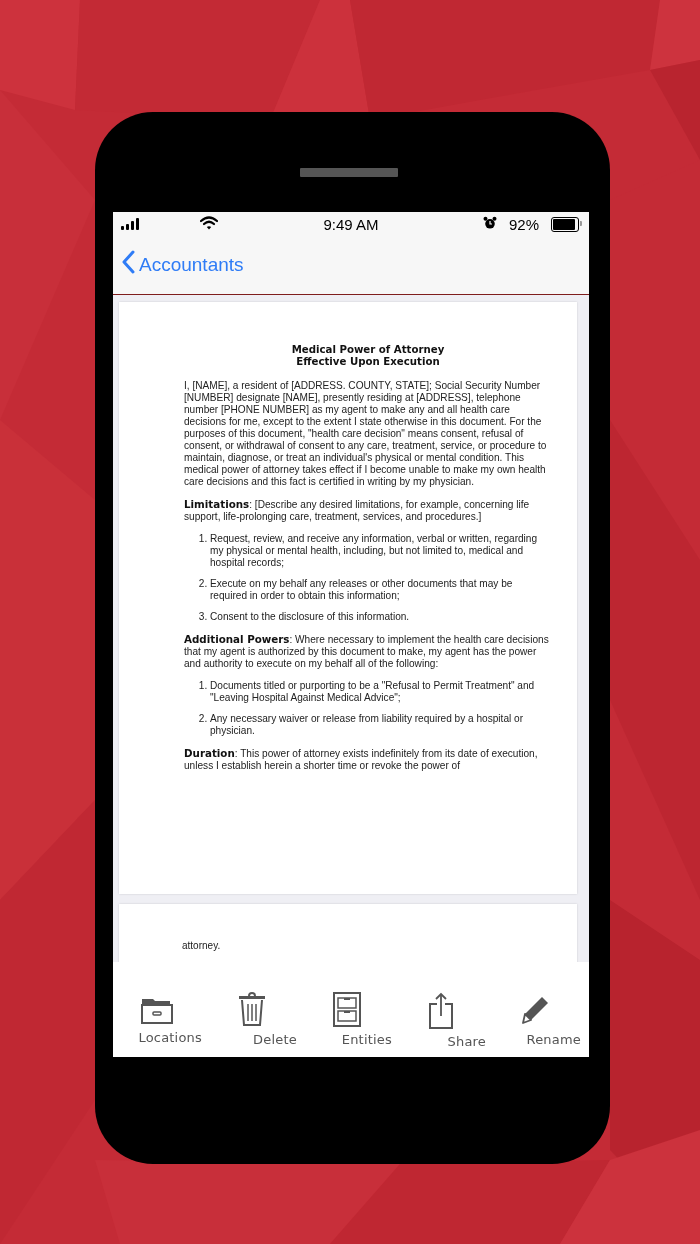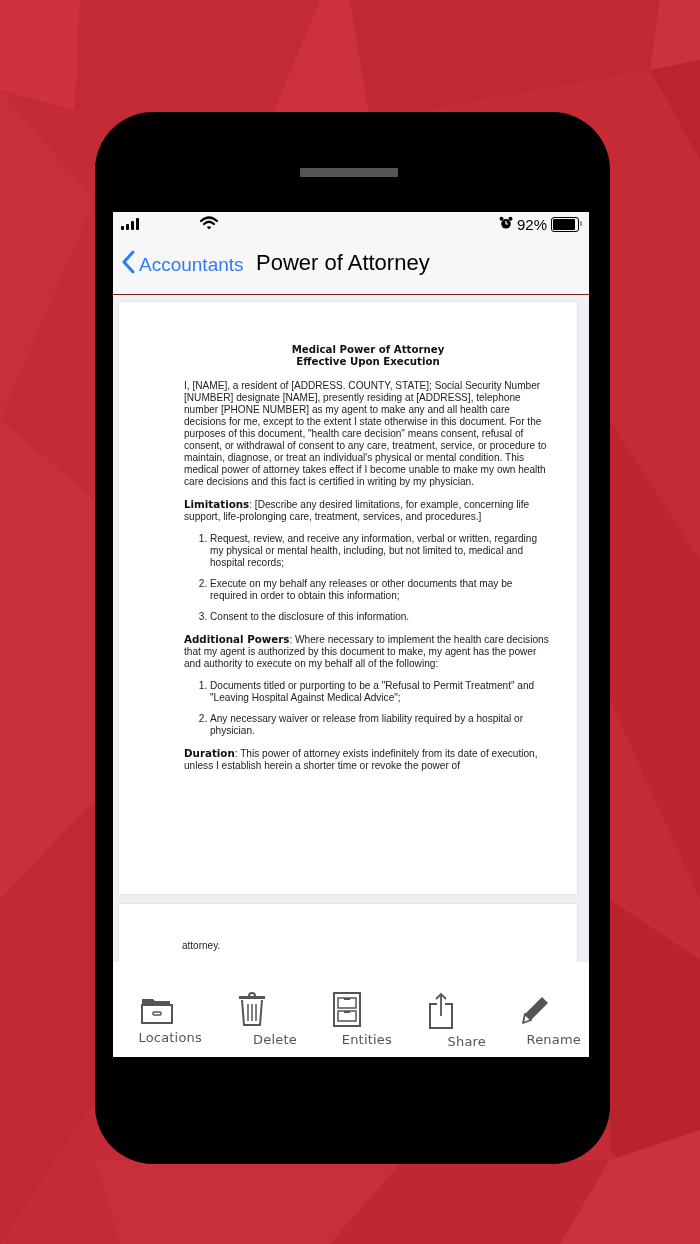--- a/index.html
+++ b/index.html
@@ -24,21 +24,21 @@
     background: #efeff4; overflow: hidden;
   }
   .statusbar {
     position: absolute; left: 0; top: 0; width: 476px; height: 26px;
     background: #f7f7f7; font-size: 15px; color: #000;
   }
   .statusbar .time { position: absolute; left: 0; right: 0; top: 4px; text-align: center; font-weight: 500; }
   .statusbar .signal { position: absolute; left: 8px; top: 6px; display: flex; align-items: flex-end; gap: 2px; height: 12px; }
   .statusbar .signal i { display: block; width: 3px; background: #000; border-radius: 1px; }
   .statusbar .wifi { position: absolute; left: 87px; top: 4px; }
-  .statusbar .right { position: absolute; right: 10px; top: 4px; display: flex; align-items: center; gap: 4px; }
+  .statusbar .right { position: absolute; right: 10px; top: 4px; display: flex; align-items: center; gap: 12px; }
   .battery { width: 24px; height: 11px; border: 1.5px solid #000; border-radius: 3px; position: relative; padding: 1px; box-sizing: content-box; }
   .battery .fill { width: 92%; height: 100%; background: #000; border-radius: 1px; }
   .battery::after { content: ""; position: absolute; right: -4px; top: 3px; width: 2px; height: 5px; background: #999; border-radius: 0 1px 1px 0; }
 
   .navbar {
     position: absolute; left: 0; top: 26px; width: 528px; height: 56px;
     background: #f7f7f7; border-bottom: 1px solid #7f1d1d;
   }
   .navbar .back { position: absolute; left: 8px; top: 12px; display: flex; align-items: center; gap: 4px; color: #2f7cf6; font-size: 19px; cursor: pointer; }
   .navbar .title { position: absolute; left: 143px; top: 12px; font-size: 22px; color: #000; font-weight: 500; }
@@ -106,20 +106,21 @@
           <i style="height:9px"></i>
           <i style="height:12px"></i>
       </div>
       <span class="wifi">
         <svg width="18" height="14" viewBox="0 0 18 14">
           <path d="M1 5 Q9 -2 17 5" stroke="#000" stroke-width="2.2" fill="none" stroke-linecap="round"></path>
           <path d="M4 8 Q9 3.5 14 8" stroke="#000" stroke-width="2.2" fill="none" stroke-linecap="round"></path>
           <path d="M6.8 11 L9 13.5 L11.2 11 Q9 9.3 6.8 11 Z" fill="#000"></path>
         </svg>
       </span>
+      <span class="time">9:49 AM</span>
       <div class="right">
         <span>
           <svg width="14" height="14" viewBox="0 0 14 14">
             <circle cx="7" cy="7.8" r="4.8" fill="#000"></circle>
             <circle cx="2.5" cy="2.8" r="2" fill="#000"></circle>
             <circle cx="11.5" cy="2.8" r="2" fill="#000"></circle>
             <path d="M7 5 V8 H9" stroke="#fff" stroke-width="1.2" fill="none"></path>
           </svg>
         </span>
         <span>92%</span>
@@ -131,21 +132,20 @@
 
     <div class="navbar">
       <div class="back">
         <span>
           <svg width="14" height="24" viewBox="0 0 14 24">
               <path d="M12 2 L3 12 L12 22" stroke="#2f7cf6" stroke-width="3" fill="none" stroke-linecap="round" stroke-linejoin="round"></path>
             </svg>
         </span>
         <span>Accountants</span>
       </div>
-      <div class="title">Power of Attorney</div>
     </div>
 
     <div class="doc-area">
       <div class="page page1">
         <div class="doc">
           <div class="h">
             <div>Medical Power of Attorney</div>
             <div>Effective Upon Execution</div>
           </div>
           <p>I, [NAME], a resident of [ADDRESS. COUNTY, STATE]; Social Security Number [NUMBER] designate [NAME], presently residing at [ADDRESS], telephone number [PHONE NUMBER] as my agent to make any and all health care decisions for me, except to the extent I state otherwise in this document. For the purposes of this document, "health care decision" means consent, refusal of consent, or withdrawal of consent to any care, treatment, service, or procedure to maintain, diagnose, or treat an individual's physical or mental condition. This medical power of attorney takes effect if I become unable to make my own health care decisions and this fact is certified in writing by my physician.</p>

